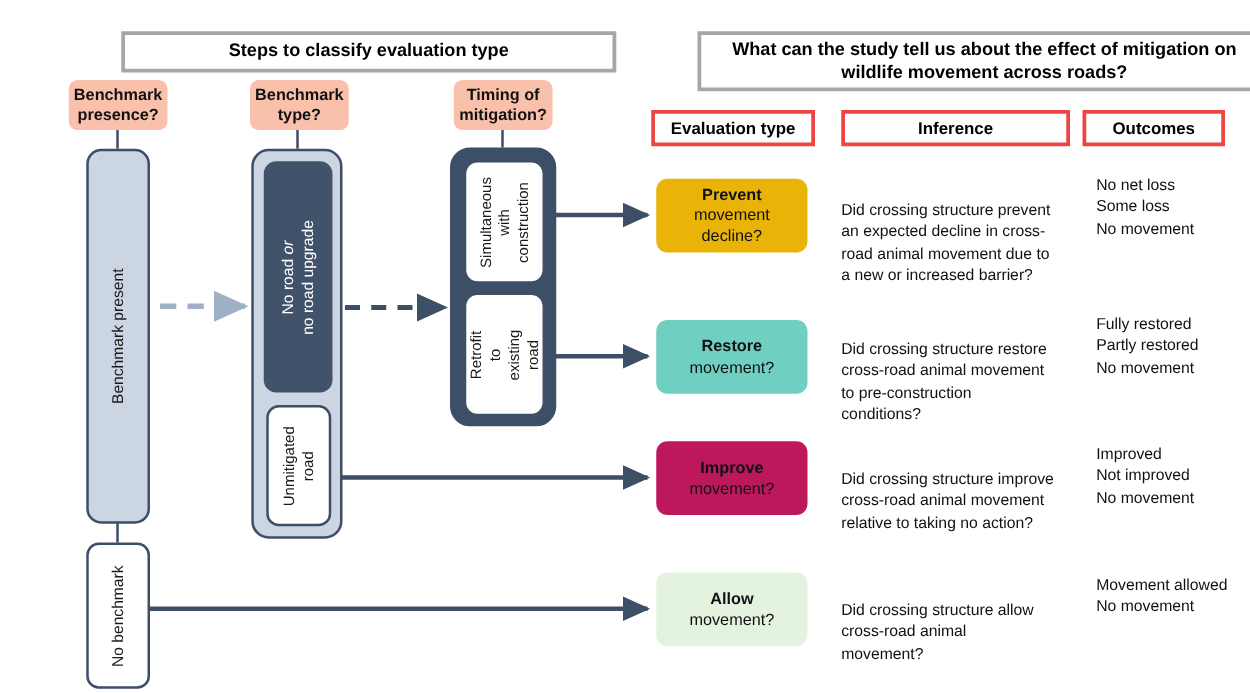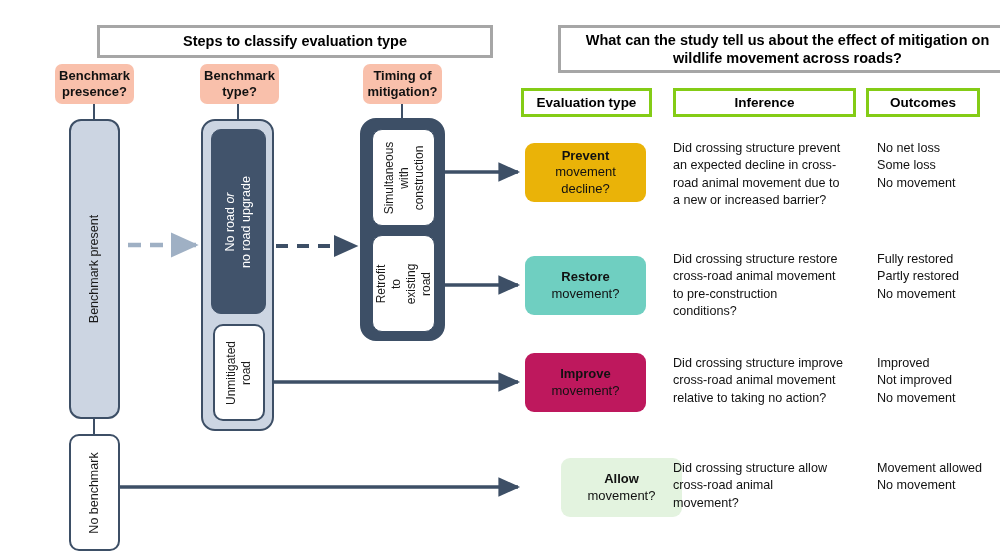--- a/index.html
+++ b/index.html
@@ -27,21 +27,21 @@
     text-align: center;
     font-weight: bold;
     font-size: 14.5px;
     color: #000;
     line-height: 1.25;
     padding: 2px 8px;
     margin-left: 37px;
   }
 
   .col-header {
-    border: 3px solid #84cc16;
+    border: 3px solid #ef4444;
     background: #ffffff;
     display: flex; align-items: center; justify-content: center;
     font-weight: bold;
     font-size: 13.5px;
     color: #000;
   }
 
   
   .pill {
     background: #f9c0ab;
@@ -108,20 +108,21 @@
     line-height: 1.28;
   }
   .eval b { font-weight: bold; display: block; }
   .eval span { display: block; }
 
   
   .inference {
     font-size: 12.6px;
     color: #111;
     line-height: 1.38;
+    margin-top: 20px;
   }
   .outcome {
     font-size: 12.6px;
     color: #111;
     line-height: 1.38;
   }
   .outcome div, .inference div { white-space: pre-line; }
   svg.ov { position: absolute; left:0; top:0; width:1000px; height:554px; overflow: visible; }
 </style>
 </head>
@@ -260,21 +261,21 @@
     <div>Did crossing structure improve
 cross-road animal movement
 relative to taking no action?</div>
   </div>
   <div class="outcome abs" style="left:877px; top:355px; width:120px;">
     <div>Improved
 Not improved
 No movement</div>
   </div>
 
-  <div class="eval abs" style="left:525px; top:458px; width:121px; height:59px; background:#e3f3df;margin-left:36px;">
+  <div class="eval abs" style="left:525px; top:458px; width:121px; height:59px; background:#e3f3df;">
     <b>Allow</b>
     <span style="white-space:pre-line">movement?</span>
   </div>
   <div class="inference abs" style="left:673px; top:460px; width:190px;">
     <div>Did crossing structure allow
 cross-road animal
 movement?</div>
   </div>
   <div class="outcome abs" style="left:877px; top:460px; width:125px;">
     <div>Movement allowed

